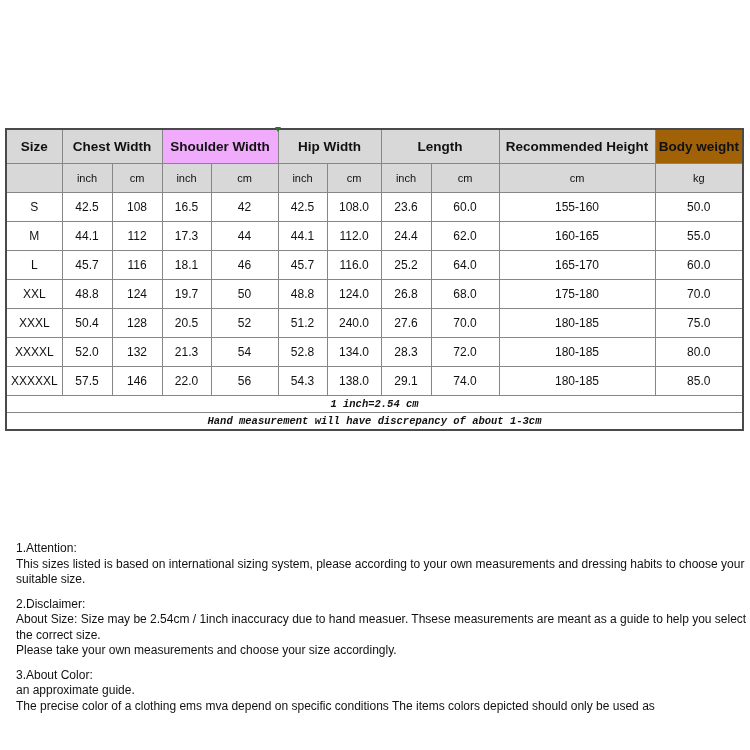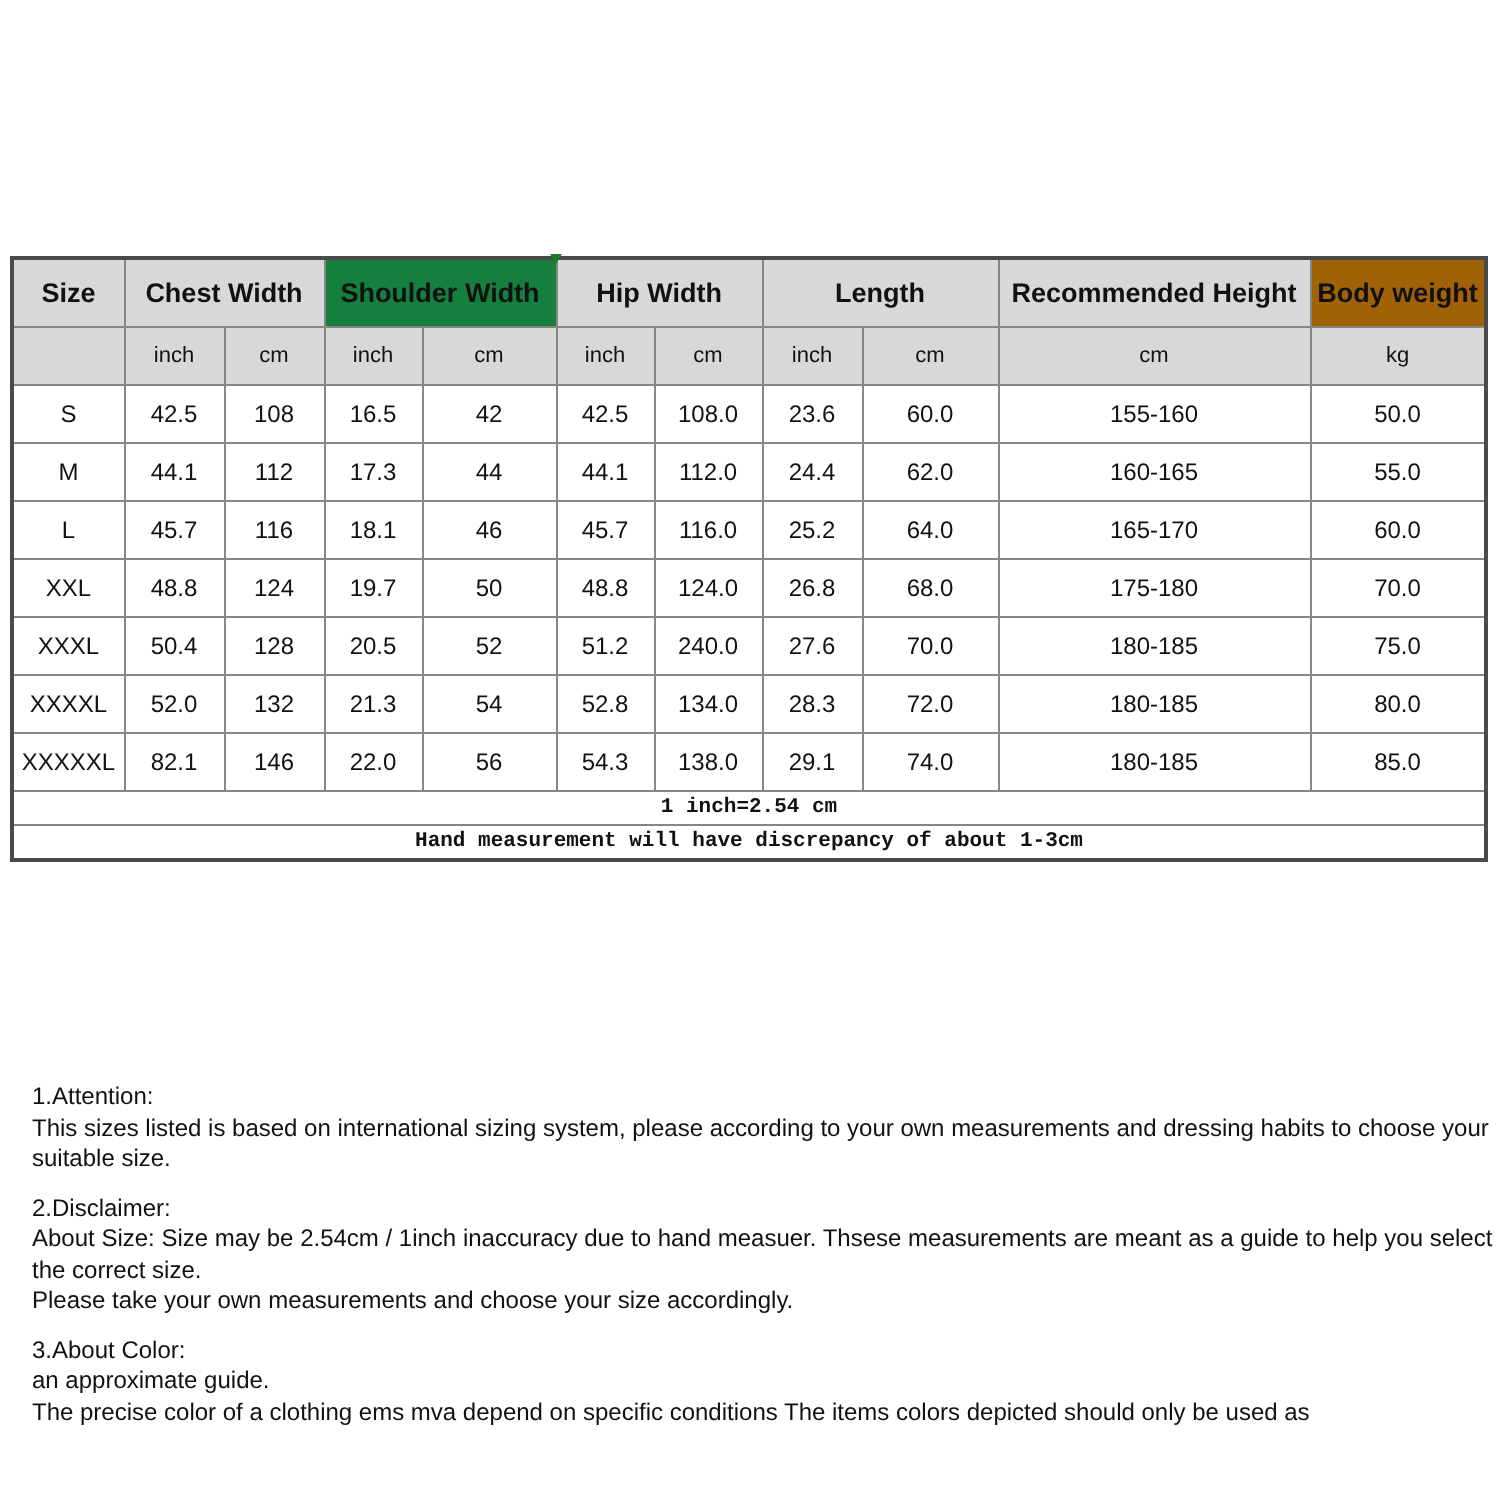--- a/index.html
+++ b/index.html
@@ -49,20 +49,21 @@
     height: 28px;
     font-size: 12px;
     background: #ffffff;
   }
   tr.note-row td {
     height: 16px;
     font-family: "Liberation Mono", "DejaVu Sans Mono", monospace;
     font-weight: bold;
     font-size: 10.5px;
     background: #ffffff;
+    font-style: italic;
   }
   .comment-marker {
     position: absolute;
     left: 275px;
     top: 127px;
     width: 0;
     height: 0;
     border-left: 3px solid transparent;
     border-right: 3px solid transparent;
     z-index: 2;
@@ -95,21 +96,21 @@
     <col style="width:54px">
       <col style="width:50px">
       <col style="width:68px">
     <col style="width:156px">
       <col style="width:88px">
   </colgroup>
   <thead>
     <tr class="header-row">
       <th style="background: rgb(216, 216, 216);">Size</th>
       <th colspan="2" style="background: rgb(216, 216, 216);">Chest Width</th>
-      <th colspan="2" style="background: #15803d;">Shoulder Width</th>
+      <th colspan="2" style="background: #f0abfc;">Shoulder Width</th>
       <th colspan="2" style="background: rgb(216, 216, 216);">Hip Width</th>
       <th colspan="2" style="background: rgb(216, 216, 216); margin-top: 16px;">Length</th>
       <th style="background: rgb(216, 216, 216);">Recommended Height</th>
       <th style="background: #a16207;">Body weight</th>
     </tr>
     <tr class="subheader-row">
       <th style="background: rgb(216, 216, 216);"></th>
       <th style="background: rgb(216, 216, 216);">inch</th>
       <th style="background: rgb(216, 216, 216);">cm</th>
       <th style="background: rgb(216, 216, 216);">inch</th>
@@ -196,21 +197,21 @@
         <td>54</td>
         <td>52.8</td>
         <td>134.0</td>
         <td>28.3</td>
         <td>72.0</td>
         <td>180-185</td>
         <td>80.0</td>
       </tr>
       <tr>
         <td>XXXXXL</td>
-        <td>82.1</td>
+        <td>57.5</td>
         <td>146</td>
         <td>22.0</td>
         <td>56</td>
         <td>54.3</td>
         <td>138.0</td>
         <td>29.1</td>
         <td>74.0</td>
         <td>180-185</td>
         <td>85.0</td>
       </tr>

